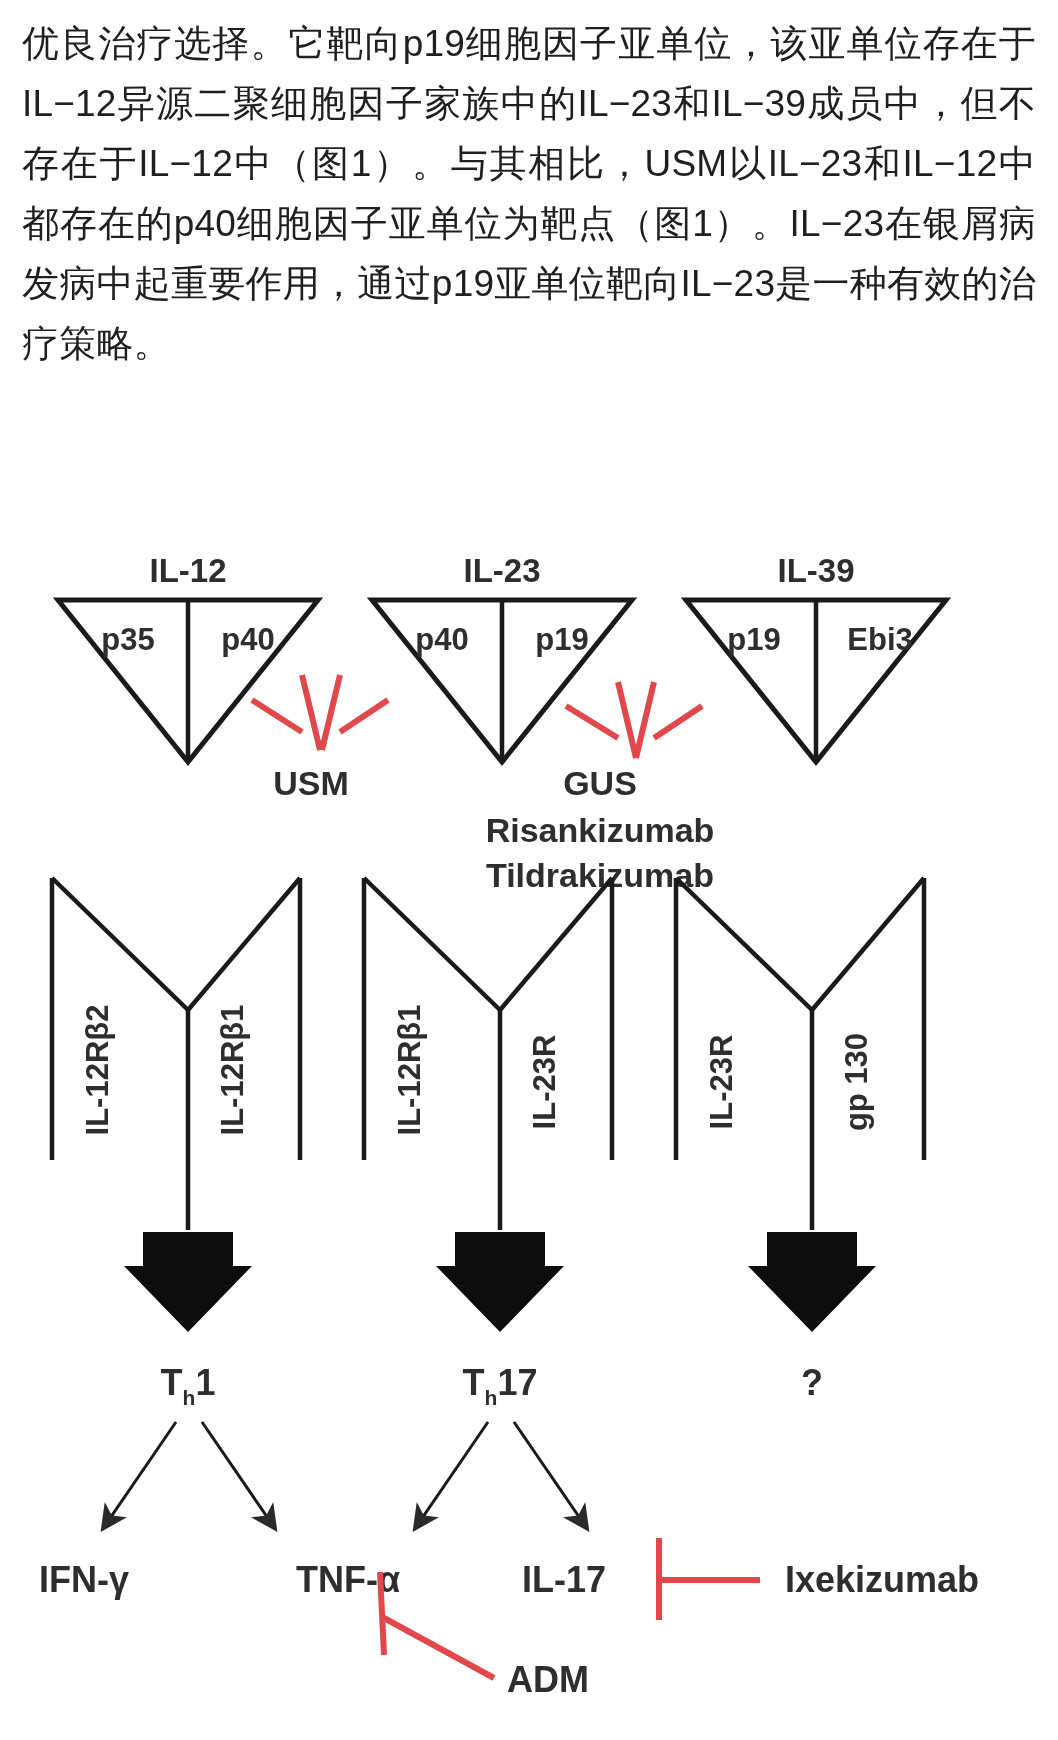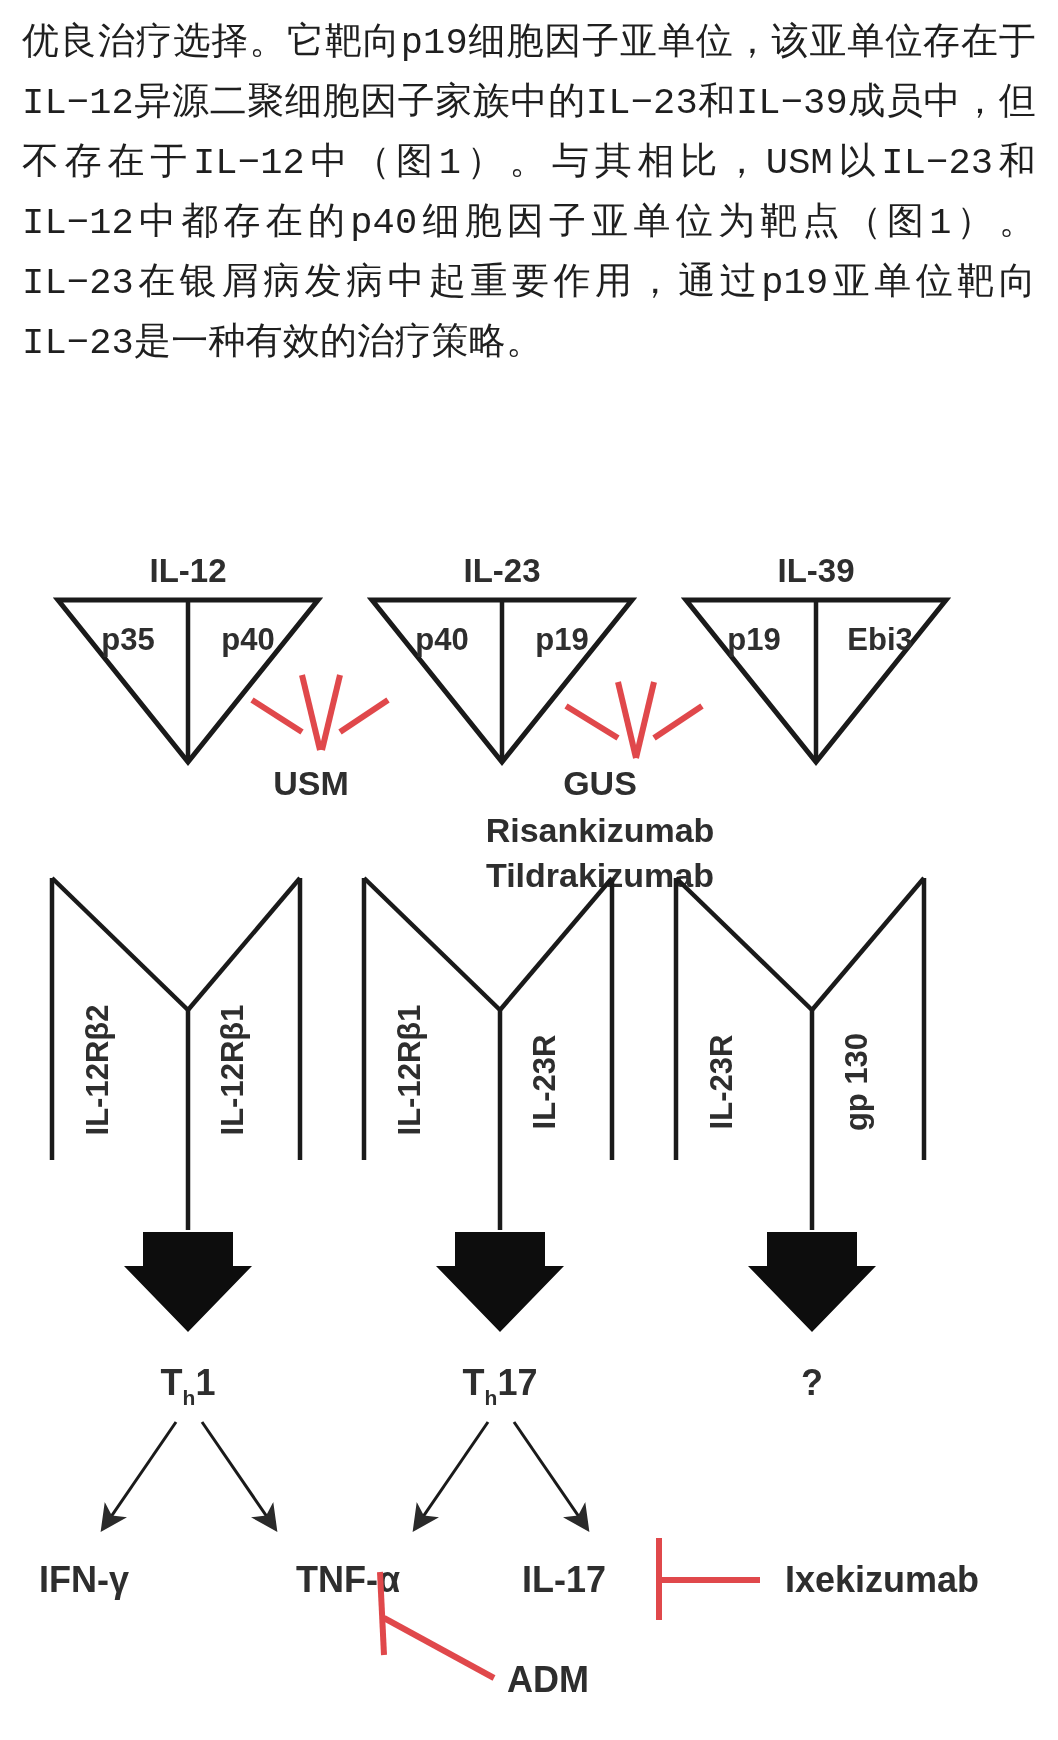--- a/index.html
+++ b/index.html
@@ -9,21 +9,20 @@
   }
   body {
     width: 1058px;
     height: 1740px;
     font-family: "Liberation Sans", "DejaVu Sans", sans-serif;
     overflow: hidden;
     position: relative;
   }
   #article {
     padding: 14px 22px 0 22px;
-    font-family: Liberation Mono, monospace;
   }
   #article-paragraph {
     font-size: 37px;
     line-height: 1.62;
     color: #1f1f1f;
     letter-spacing: 0.2px;
     text-align: justify;
     text-justify: inter-character;
     margin: 0;
     font-weight: 400;

